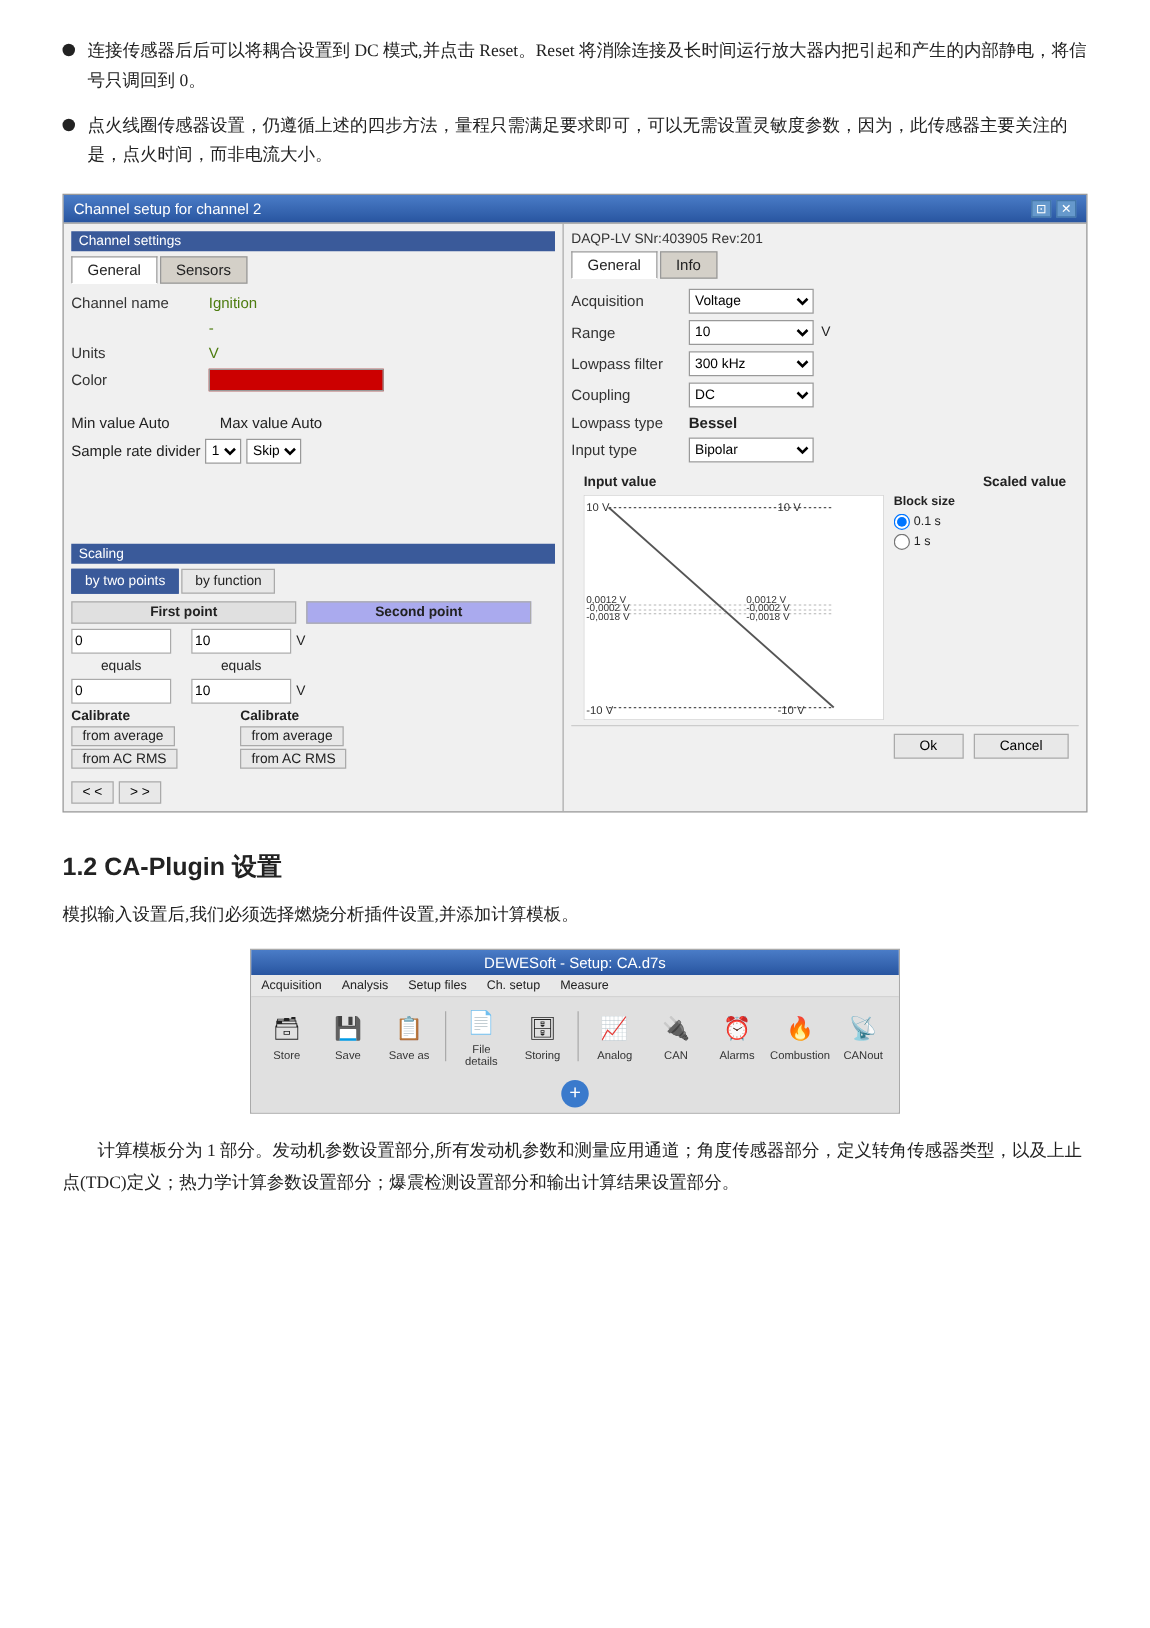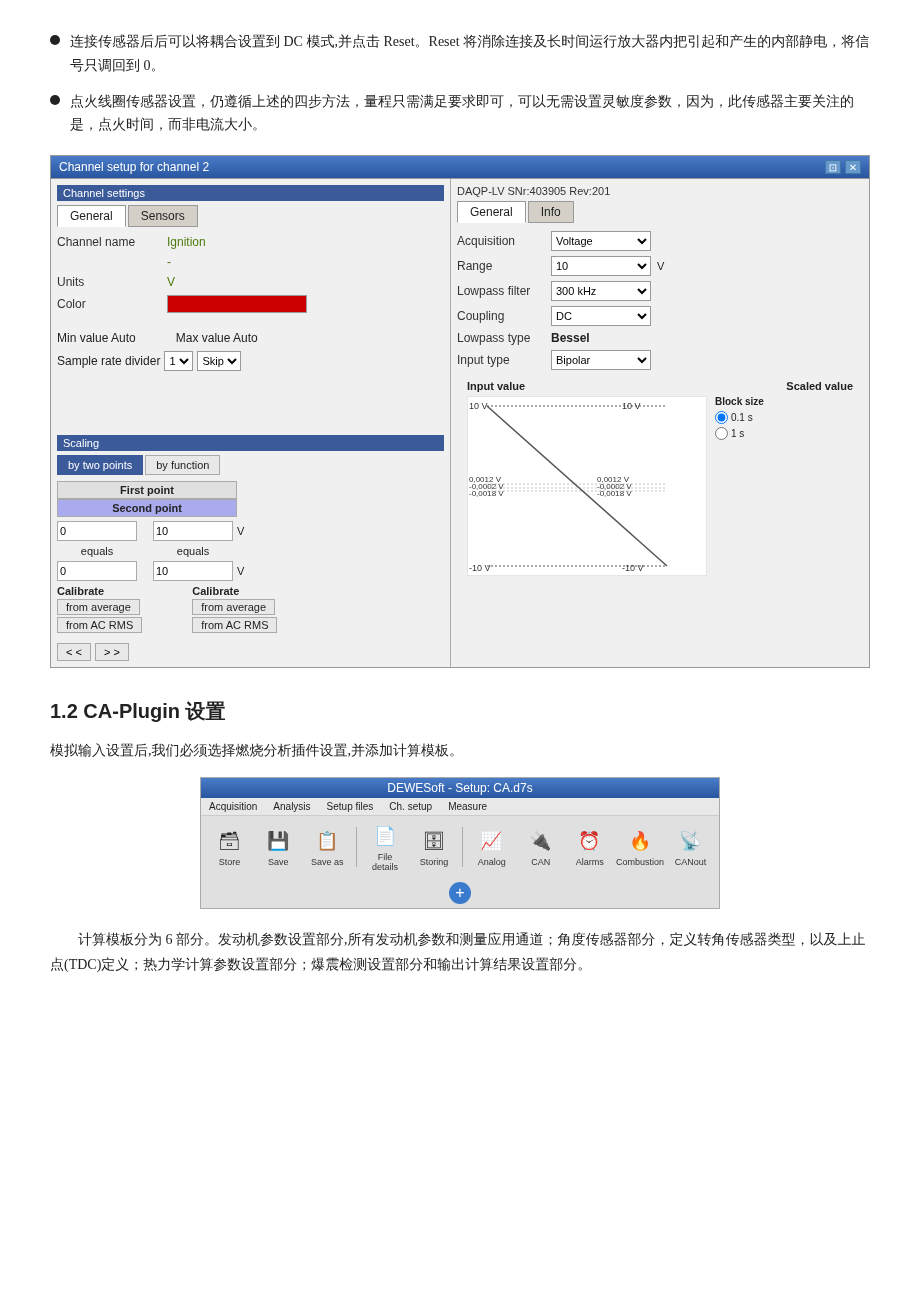--- a/index.html
+++ b/index.html
@@ -165,21 +165,20 @@
       font-size: 11px;
     }
     .scaling-tab.active {
       background: #3a5a9a;
       color: #fff;
       border-color: #3a5a9a;
     }
     .points-header {
       display: flex;
       margin-bottom: 4px;
-      flex-direction: column;
     }
     .point-col {
       width: 180px;
       text-align: center;
       background: #e0e0e0;
       border: 1px solid #aaa;
       font-size: 11px;
       font-weight: bold;
       padding: 2px 0;
     }
@@ -634,20 +633,24 @@
             </div>
             <div style="display:flex; align-items:center; gap:3px;">
               <input type="radio" name="blocksize" style="">
               <span style="font-size:10px;">1 s</span>
             </div>
           </div>
         </div>
 
       </div>
 
+      <div class="ok-cancel-row">
+        <button class="ok-btn">Ok</button>
+        <button class="ok-btn">Cancel</button>
+      </div>
     </div>
   </div>
 </div>
 
 <div>
   <h2 class="section-title">1.2  CA-Plugin 设置</h2>
   <p class="section-desc">模拟输入设置后,我们必须选择燃烧分析插件设置,并添加计算模板。</p>
 
   <div class="dewesoft-toolbar">
     <div class="dewesoft-title">DEWESoft - Setup: CA.d7s</div>
@@ -700,14 +703,14 @@
       <div class="icon-block">
         <div class="icon-img">📡</div>
         <div class="icon-label">CANout</div>
       </div>
     </div>
     <div style="padding: 4px 8px; background: #e0e0e0;">
       <div class="plus-circle" style="font-size:16px; width:22px; height:22px;">+</div>
     </div>
   </div>
 
-  <p class="final-desc">计算模板分为 6 部分。发动机参数设置部分,所有发动机参数和测量应用通道；角度传感器部分，定义转角传感器类型，以及上止点(TDC)定义；热力学计算参数设置部分；爆震检测设置部分和输出计算结果设置部分。</p>
+  <p class="final-desc">计算模板分为 1 部分。发动机参数设置部分,所有发动机参数和测量应用通道；角度传感器部分，定义转角传感器类型，以及上止点(TDC)定义；热力学计算参数设置部分；爆震检测设置部分和输出计算结果设置部分。</p>
 </div>
 
 </body></html>

